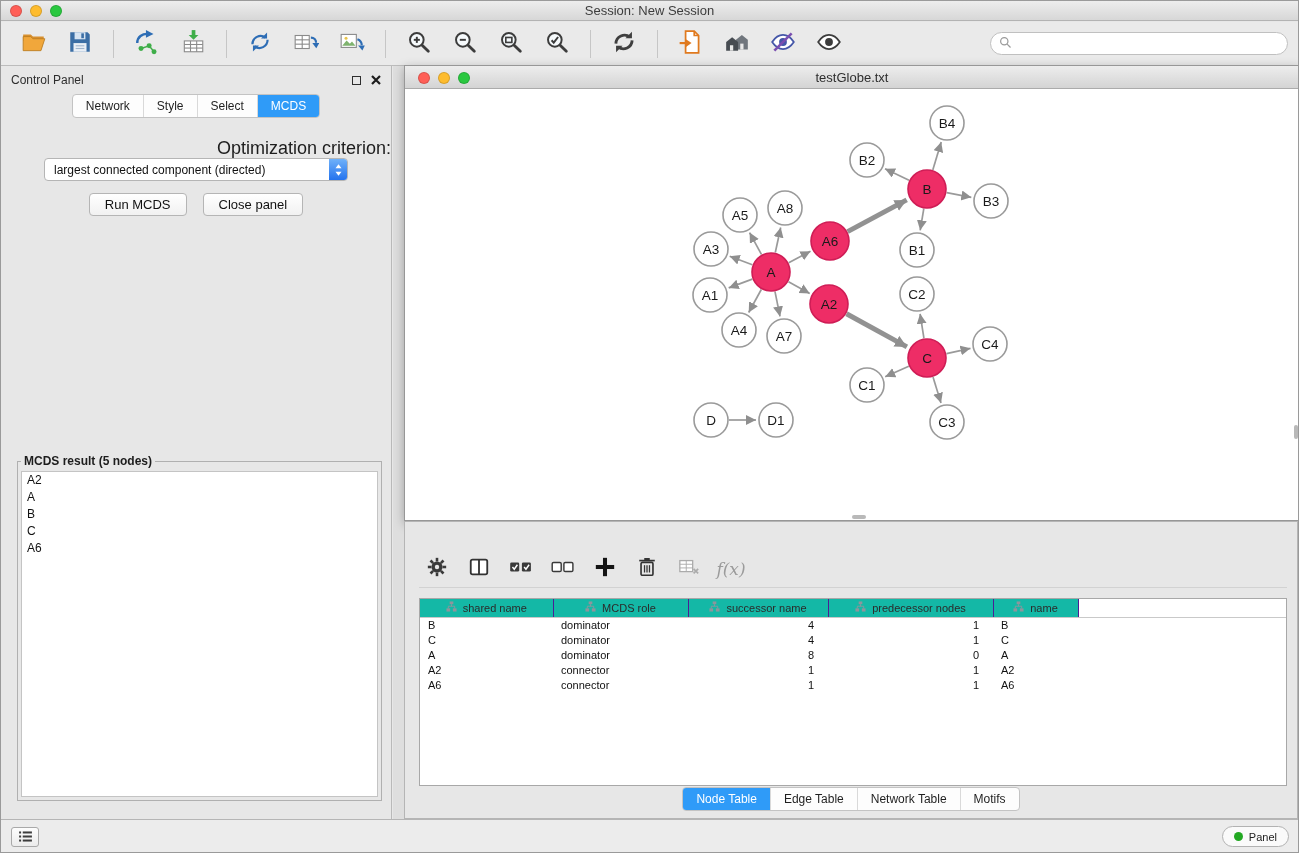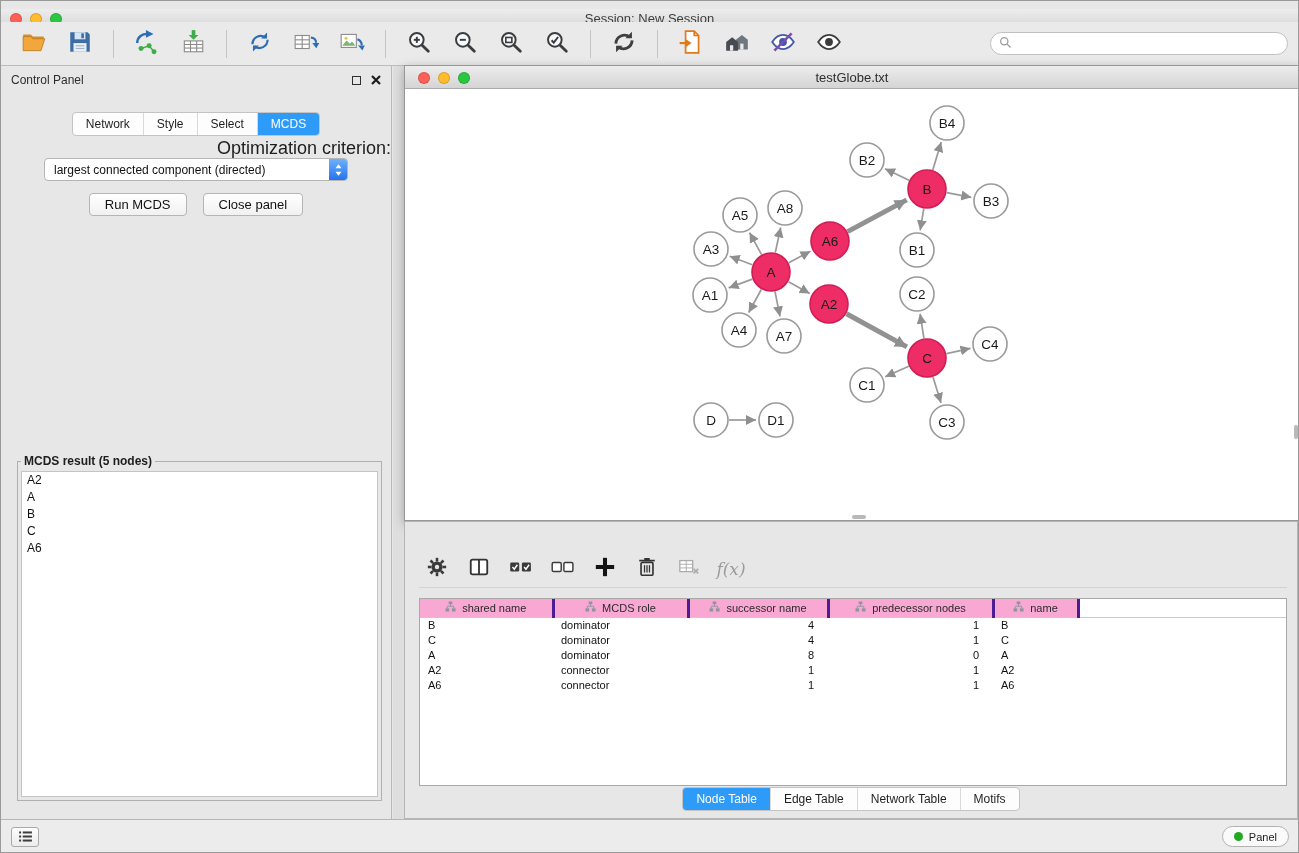--- a/index.html
+++ b/index.html
@@ -1,21 +1,21 @@
 <!DOCTYPE html>
 <html><head>
 <meta charset="utf-8">
 <style>
   * { box-sizing: border-box; }
   html,body { margin:0; padding:0; background:#d0d0d0; }
   body { font-family:"Liberation Sans", sans-serif; }
   #app { position:relative; width:1299px; height:853px; background:#e7e7e7; overflow:hidden; border:1px solid #9a9a9a; }
 
   
-  .titlebar { position:absolute; left:0; top:8px; right:0; height:20px;
+  .titlebar { position:absolute; left:0; top:0; right:0; height:20px;
     background:linear-gradient(#ededed,#d7d7d7); border-bottom:1px solid #b3b3b3; }
   .traffic { position:absolute; left:9px; top:4px; display:flex; gap:8px; }
   .traffic.small { left:13px; top:6px; }
   .tl { width:12px; height:12px; border-radius:50%; border:1px solid rgba(0,0,0,.15); cursor:default; }
   .tl.red{ background:#ff5f57; } .tl.yellow{ background:#febc2e; } .tl.green{ background:#2ac840; }
   .title-text { position:absolute; left:0; right:0; top:0; height:20px; line-height:20px;
     text-align:center; font-size:13px; color:#3d3d3d; }
 
   
   .toolbar { position:absolute; left:0; top:21px; right:0; height:44px; background:#eaeaea;
@@ -30,21 +30,21 @@
     font-family:"Liberation Sans",sans-serif; }
 
   
   .control-panel { position:absolute; left:0; top:65px; width:391px; bottom:33px; background:#e7e7e7;
     border-right:1px solid #b9b9b9; }
   .panel-header { position:absolute; top:6px; left:10px; right:10px; height:16px; display:flex;
     align-items:center; font-size:12px; color:#2e2e2e; }
   .panel-controls { margin-left:auto; display:flex; gap:10px; align-items:center; }
   .wc-float { width:9px; height:9px; border:1.5px solid #2e2e2e; display:inline-block; cursor:pointer; }
   .wc-close { cursor:pointer; display:flex; align-items:center; }
-  .cp-tabs-row { position:absolute; top:46px; left:0; right:0; display:flex; justify-content:center; }
+  .cp-tabs-row { position:absolute; top:28px; left:0; right:0; display:flex; justify-content:center; }
   .seg { display:flex; background:#fdfdfd; border:1px solid #c3c3c3; border-radius:4px; overflow:hidden; }
   .seg .seg-tab { font-size:12px; padding:4px 13px; color:#1f1f1f; cursor:pointer; border-left:1px solid #d9d9d9; }
   .seg .seg-tab:first-child { border-left:none; }
   .seg .seg-tab.active { background:#2f9bf8; color:#fff; }
   .opt-label { position:absolute; top:72px; left:0; right:0; text-align:right; font-size:18px; color:#1d1d1d; }
   .dropdown { position:absolute; top:92px; left:43px; right:43px; height:23px; background:#fff;
     border:1px solid #b5b5b5; border-radius:4px; display:flex; align-items:center; overflow:hidden; cursor:pointer; }
   .dd-text { flex:1; font-size:12px; color:#111; padding-left:9px; white-space:nowrap; }
   .dd-stepper { width:18px; height:100%; background:linear-gradient(#6fb1f9,#2473ee);
     display:flex; align-items:center; justify-content:center; }
@@ -80,21 +80,21 @@
   .table-panel { position:absolute; left:11px; right:0; top:455px; bottom:0; background:#e7e7e7;
     border:1px solid #b5b5b5; }
   .tp-toolbar { position:absolute; top:28px; left:14px; right:10px; height:38px; display:flex;
     align-items:center; gap:6px; border-bottom:1px solid #d2d2d2; }
   .tp-btn { width:36px; height:30px; border:none; background:transparent; display:flex; align-items:center;
     justify-content:center; cursor:pointer; border-radius:4px; padding:0; }
   .fx { font-family:"DejaVu Serif", serif; font-style:italic; font-size:17px; color:#9b9b9b; }
   .tp-table-wrap { position:absolute; left:14px; right:10px; top:76px; height:188px; background:#fff;
     border:1px solid #a8a8a8; overflow:hidden; }
   table.node-table { border-collapse:collapse; width:100%; table-layout:fixed; }
-  table.node-table th { background:#f9a8d4; border-right:3px solid #4c1d95; border-bottom:1px solid #c9c9c9;
+  table.node-table th { background:#14b8a6; border-right:1px solid #4c1d95; border-bottom:1px solid #c9c9c9;
     font-size:11px; font-weight:normal; color:#2b2b2b; height:18px; padding:0 4px; white-space:nowrap;
     overflow:hidden; cursor:pointer; }
   table.node-table th .th-inner { display:flex; align-items:center; justify-content:center; gap:6px; }
   table.node-table th.filler { background:#fff; border-right:none; cursor:default; }
   table.node-table td { font-size:11px; color:#111; padding:1px 8px; height:15px; white-space:nowrap;
     overflow:hidden; cursor:default; }
   table.node-table td.num { text-align:right; padding-right:14px; }
   .tp-tabs-row { position:absolute; bottom:7px; left:0; right:0; display:flex; justify-content:center; }
 
   

